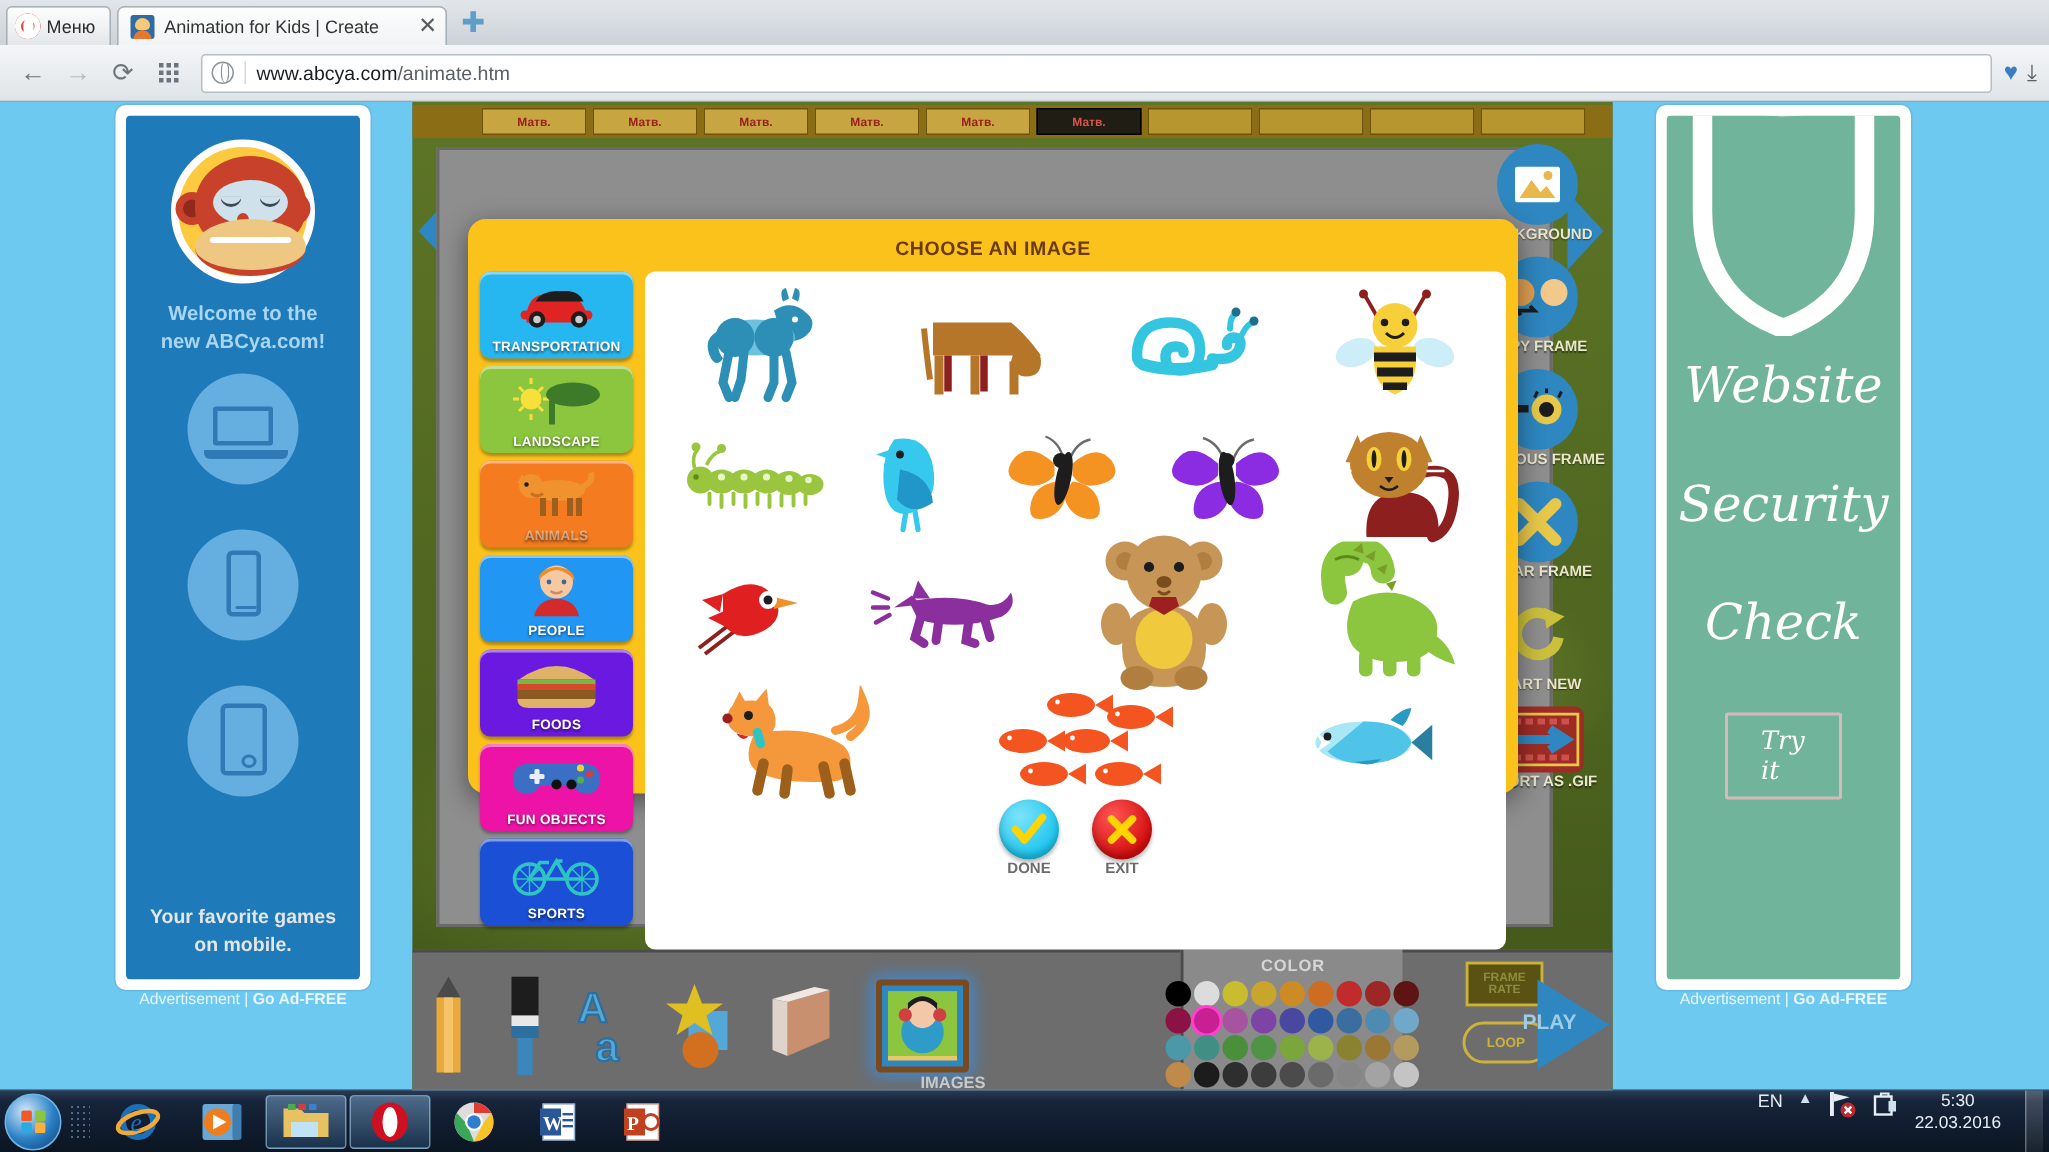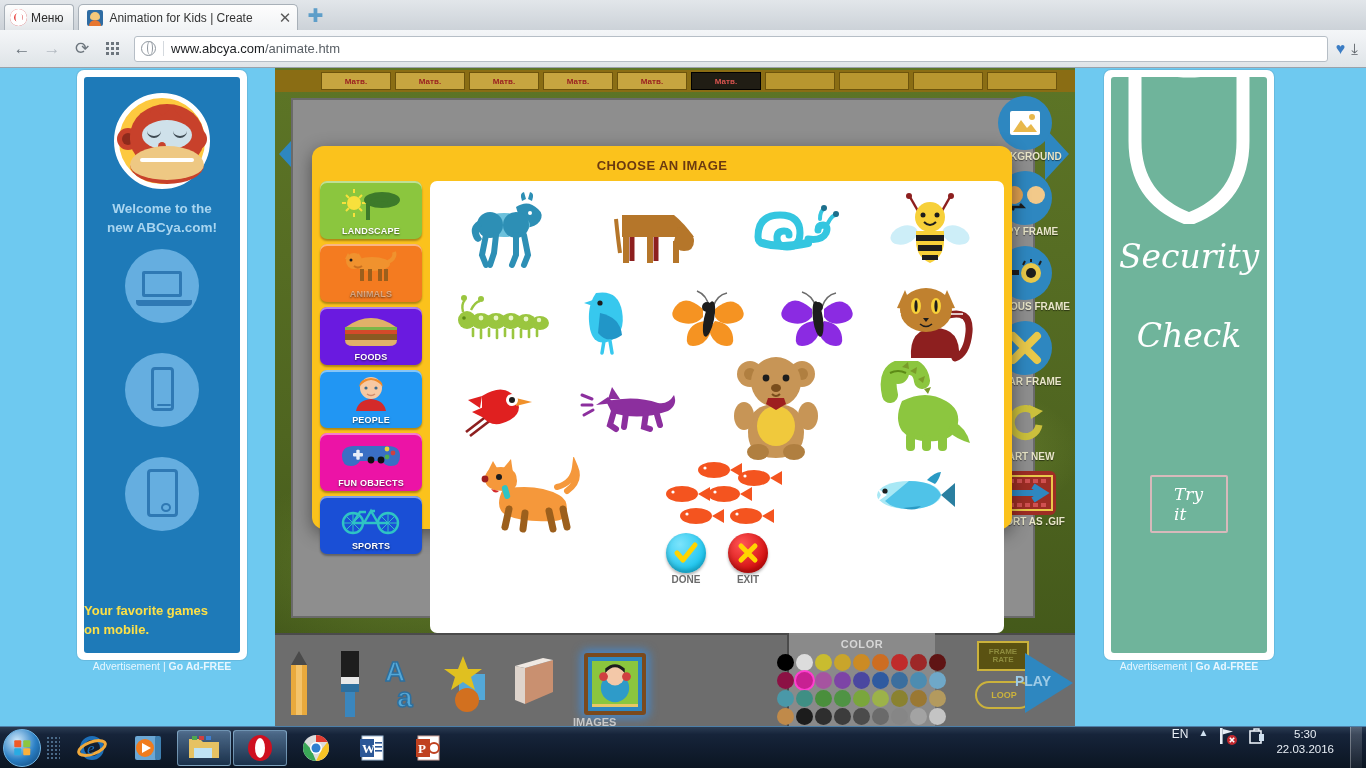--- a/index.html
+++ b/index.html
@@ -261,22 +261,22 @@
   .dev-tab {
     position: absolute; left: 22px; top: 12px; width: 31px; height: 48px;
     border: 3px solid #2f79b4; border-radius: 4px; background: #65aee0;
   }
   .dev-tab::after {
     content:""; position:absolute; left:11px; bottom:2px; width:6px; height:5px;
     border-radius:50%; border:2px solid #2f79b4;
   }
   .ad-foot-text {
     position: absolute; left: 0; bottom: 14px; width: 100%;
-    text-align: left; font-size: 13px; font-weight: bold;
-    color: #fde047; line-height: 19px;
+    text-align: center; font-size: 13px; font-weight: bold;
+    color: #e5e5e5; line-height: 19px;
   }
 
   .sec-ad { background: #6fb49b; width: 100%; height: 100%; position: relative; }
   .shield {
     position: absolute; left: 50%; top: -28px; transform: translateX(-50%);
     width: 128px; height: 175px;
   }
   .sec-text {
     position: absolute; left: 0; top: 140px; width: 100%;
     text-align: center; color: #fff;
@@ -352,21 +352,21 @@
     position: absolute; left: 0; bottom: 0; width: 800px; height: 100px;
     background: #6d6d6d; border-top: 2px solid #4b4b4b;
     display: flex; align-items: center;
   }
   .tool-slot {
     position: relative; height: 100px; display: flex;
     align-items: center; justify-content: center;
   }
   .slot-label {
     position: absolute; bottom: 6px; left: 0; width: 100%;
-    text-align: left; font-size: 11px; font-weight: bold; color: #c9c9c9;
+    text-align: right; font-size: 11px; font-weight: bold; color: #c9c9c9;
   }
   .images-btn {
     width: 62px; height: 62px; border: 4px solid #7a4a1e; border-radius: 3px;
     background: #2e87c0; box-shadow: 0 0 10px 3px rgba(60,140,220,.85);
     position: relative;
   }
   .images-inner {
     position: absolute; inset: 4px; background: #e8c766;
     display: flex; align-items: flex-end; justify-content: center; overflow: hidden;
   }
@@ -615,20 +615,21 @@
       <span style="font-weight:bold">Go Ad-FREE</span>
     </div>
 
     <div class="ad ad-right">
       <div class="ad-inner">
         <div class="sec-ad">
           <svg class="shield" viewBox="0 0 128 175">
             <path d="M10 10 Q64 34 118 10 L118 92 Q118 150 64 170 Q10 150 10 92 Z" fill="none" stroke="#ffffff" stroke-width="13" stroke-linejoin="round"></path>
           </svg>
           <div class="sec-text">
+            <div>Website</div>
             <div>Security</div>
             <div>Check</div>
           </div>
           <div class="tryit">Try it</div>
         </div>
       </div>
     </div>
     <div class="ad-footer ad-footer-right">
       <span>Advertisement</span>
       <span>|</span>
@@ -830,20 +831,34 @@
           </div>
           <div class="play-btn"></div>
           <div class="play-label">PLAY</div>
         </div>
       </div>
 
       <div class="modal" style="left:37px; top:78px;">
         <div class="modal-title">CHOOSE AN IMAGE</div>
         <div class="modal-body">
           <div class="cat-list" id="catlist">
+              <div class="cat" style="background: rgb(39, 183, 240);">
+                <div class="cat-art">
+                  <svg width="60" height="30" viewBox="0 0 60 30">
+                    <path d="M10 20 Q12 8 22 7 h14 q10 1 14 13 v6 H10 Z" fill="#e02323"></path>
+                    <path d="M16 12 Q20 5 30 5 h8 q8 1 10 7 Z" fill="#1d1d1d"></path>
+                    <rect x="6" y="18" width="48" height="6" rx="3" fill="#e02323"></rect>
+                    <circle cx="17" cy="24" r="5.5" fill="#1d1d1d"></circle>
+                    <circle cx="17" cy="24" r="2.5" fill="#ccc"></circle>
+                    <circle cx="45" cy="24" r="5.5" fill="#1d1d1d"></circle>
+                    <circle cx="45" cy="24" r="2.5" fill="#ccc"></circle>
+                  </svg>
+                </div>
+                <div class="cat-label">TRANSPORTATION</div>
+              </div>
               <div class="cat" style="background: rgb(139, 198, 62);">
                 <div class="cat-art">
                   <svg width="62" height="34" viewBox="0 0 62 34">
                     <g stroke="#f7e03c" stroke-width="2">
                       <path d="M14 2 v4 M14 26 v4 M2 16 h4 M22 16 h4 M6 8 l3 3 M22 8 l-3 3 M6 24 l3 -3 M22 24 l-3 -3"></path>
                     </g>
                     <circle cx="14" cy="16" r="7" fill="#f7e03c"></circle>
                     <path d="M28 33 v-16" stroke="#3d7a2a" stroke-width="4"></path>
                     <ellipse cx="42" cy="13" rx="18" ry="8" fill="#3d7a2a"></ellipse>
                     <path d="M30 17 q8 -8 18 -3" stroke="#3d7a2a" stroke-width="4" fill="none"></path>
@@ -864,44 +879,44 @@
                     <g stroke="#9c5f1c" stroke-width="4">
                       <path d="M22 19 v12"></path>
                       <path d="M30 19 v12"></path>
                       <path d="M40 19 v12"></path>
                       <path d="M46 19 v12"></path>
                     </g>
                   </svg>
                 </div>
                 <div class="cat-label">ANIMALS</div>
               </div>
-              <div class="cat" style="background: rgb(106, 26, 224);">
-                <div class="cat-art">
-                  <svg width="60" height="34" viewBox="0 0 60 34">
-                    <path d="M5 14 Q30 -4 55 14 Z" fill="#e0b169"></path>
-                    <rect x="4" y="14" width="52" height="4" fill="#7ab648"></rect>
-                    <rect x="4" y="17" width="52" height="5" fill="#d44a2a"></rect>
-                    <rect x="4" y="21" width="52" height="6" fill="#8a5a22"></rect>
-                    <path d="M4 27 h52 q0 6 -8 6 H12 q-8 0 -8 -6 Z" fill="#e0b169"></path>
-                  </svg>
-                </div>
-                <div class="cat-label">FOODS</div>
-              </div>
               <div class="cat" style="background: rgb(33, 150, 243);">
                 <div class="cat-art">
                   <svg width="50" height="36" viewBox="0 0 50 36">
                     <path d="M25 24 q-13 1 -15 12 h30 q-2 -11 -15 -12 Z" fill="#d42a2a"></path>
                     <circle cx="25" cy="13" r="11" fill="#f7c9a3"></circle>
                     <path d="M13 12 Q25 -2 37 12 Q37 4 25 3 Q13 4 13 12 Z" fill="#f08b2a"></path>
                     <circle cx="20" cy="13" r="1.6" fill="#3d6b8f"></circle>
                     <circle cx="30" cy="13" r="1.6" fill="#3d6b8f"></circle>
                     <path d="M21 19 q4 3 8 0" stroke="#d08a6a" stroke-width="1.5" fill="none"></path>
                   </svg>
                 </div>
                 <div class="cat-label">PEOPLE</div>
+              </div>
+              <div class="cat" style="background: rgb(106, 26, 224);">
+                <div class="cat-art">
+                  <svg width="60" height="34" viewBox="0 0 60 34">
+                    <path d="M5 14 Q30 -4 55 14 Z" fill="#e0b169"></path>
+                    <rect x="4" y="14" width="52" height="4" fill="#7ab648"></rect>
+                    <rect x="4" y="17" width="52" height="5" fill="#d44a2a"></rect>
+                    <rect x="4" y="21" width="52" height="6" fill="#8a5a22"></rect>
+                    <path d="M4 27 h52 q0 6 -8 6 H12 q-8 0 -8 -6 Z" fill="#e0b169"></path>
+                  </svg>
+                </div>
+                <div class="cat-label">FOODS</div>
               </div>
               <div class="cat" style="background: rgb(236, 19, 166);">
                 <div class="cat-art">
                   <svg width="62" height="32" viewBox="0 0 62 32">
                     <path d="M14 6 h34 q12 0 12 10 q0 10 -9 10 q-6 0 -9 -5 h-22 q-3 5 -9 5 q-9 0 -9 -10 q0 -10 12 -10 Z" fill="#3a6fc4"></path>
                     <g fill="#e8eef8">
                       <rect x="13" y="13" width="10" height="3.4" rx="1"></rect>
                       <rect x="16.3" y="9.7" width="3.4" height="10" rx="1"></rect>
                     </g>
                     <circle cx="31" cy="20" r="3.4" fill="#111"></circle>

